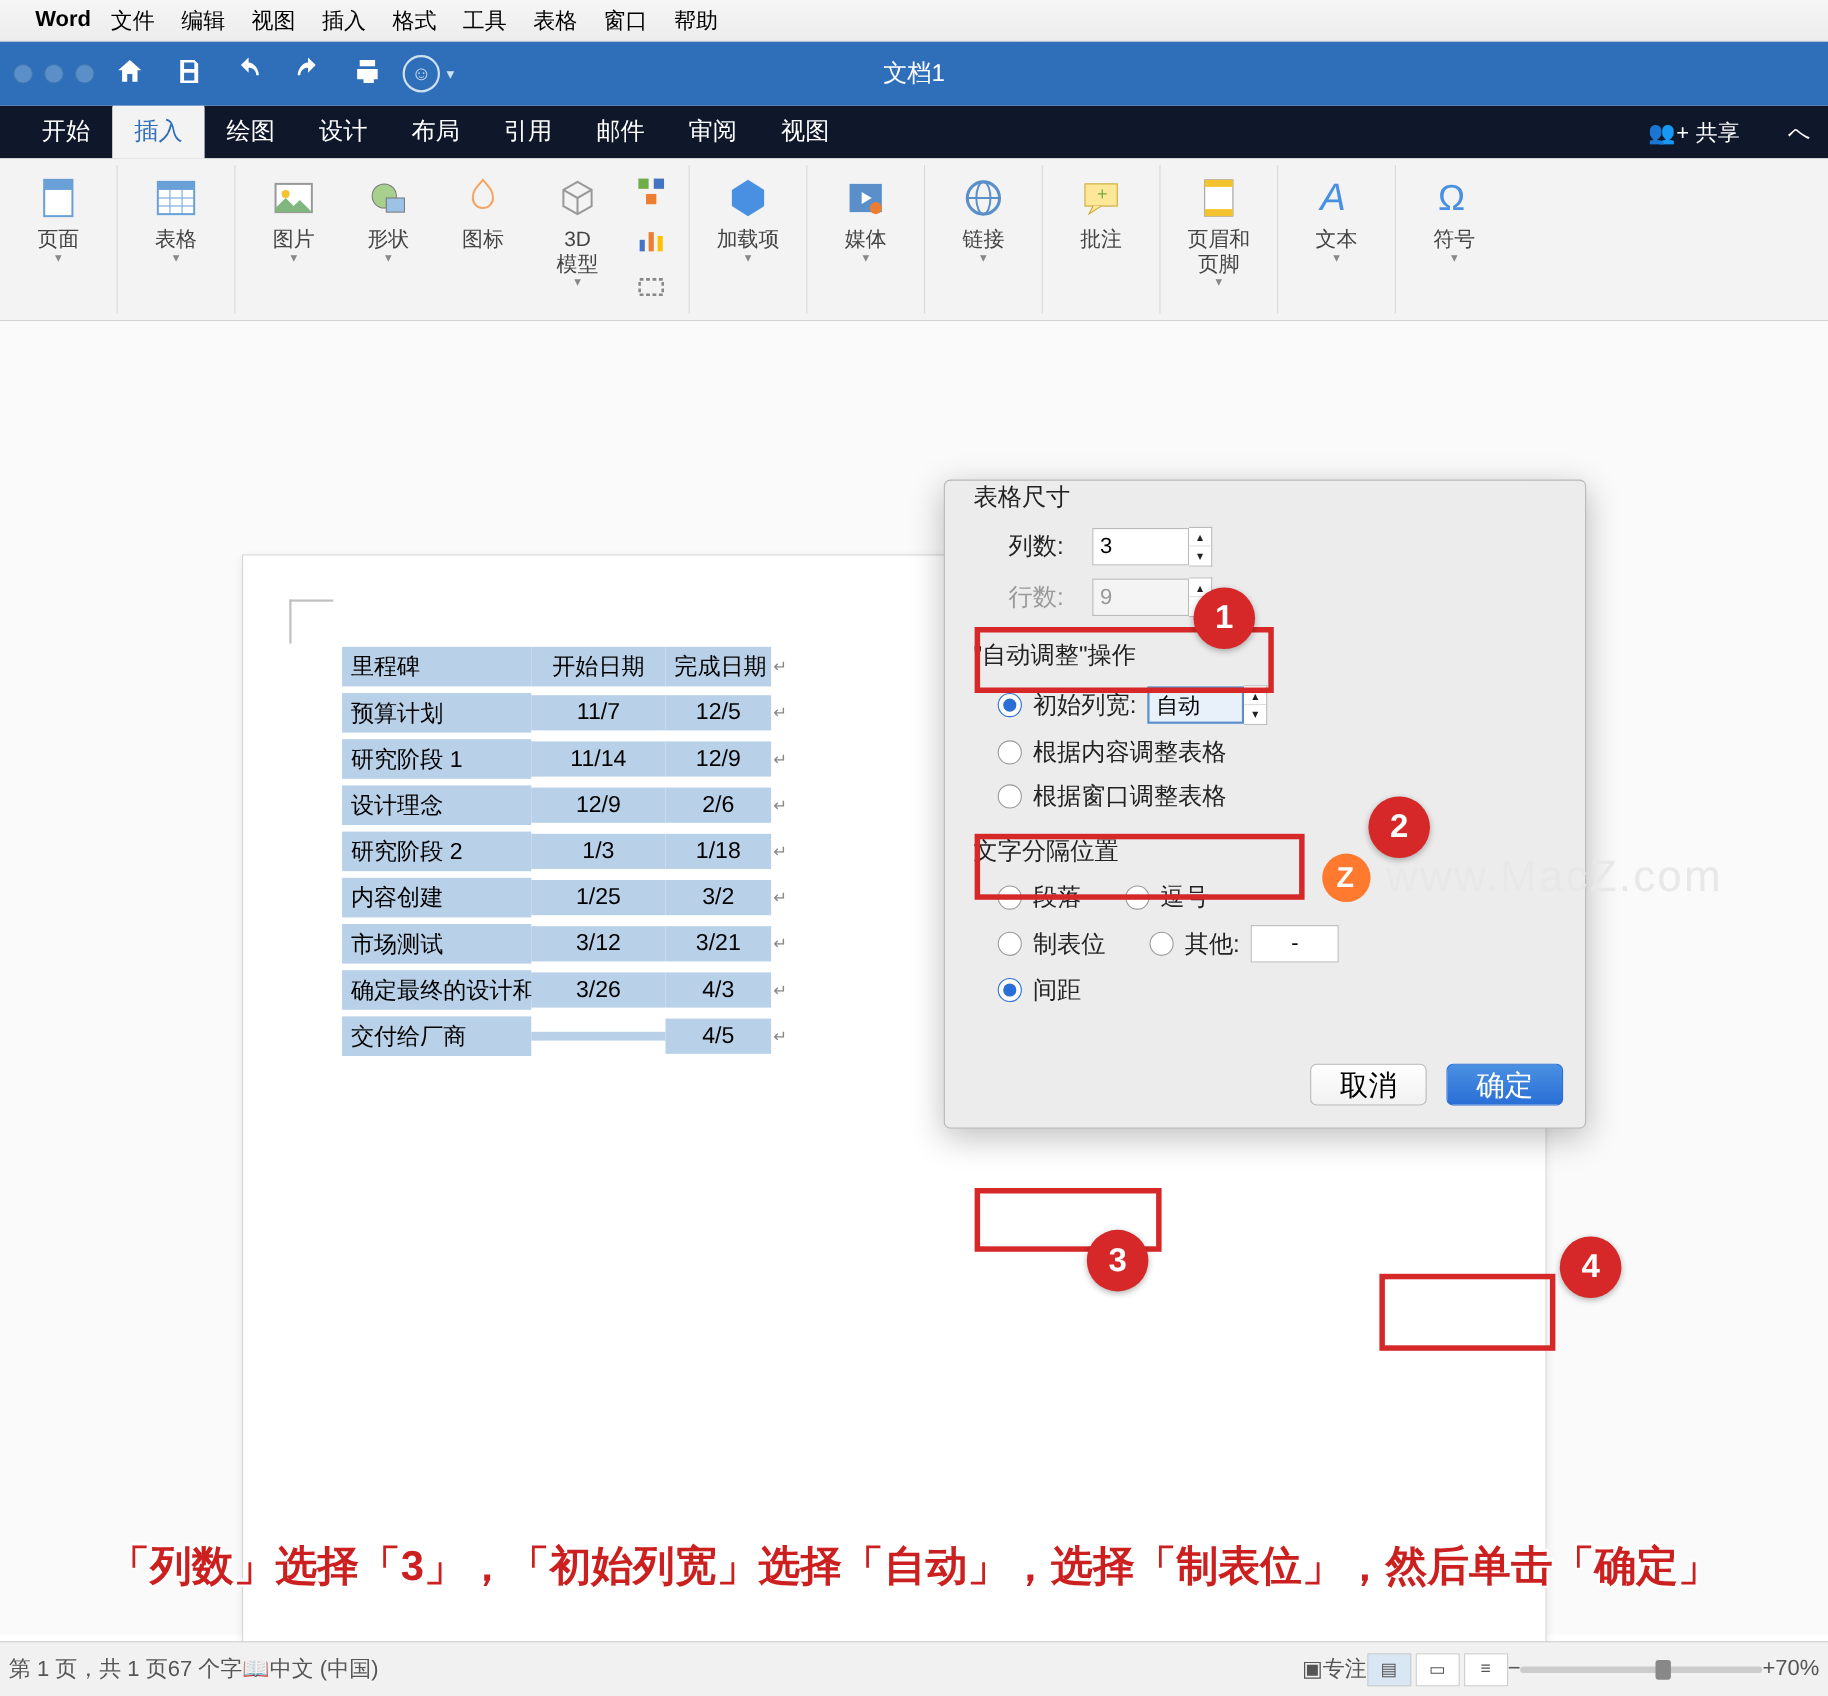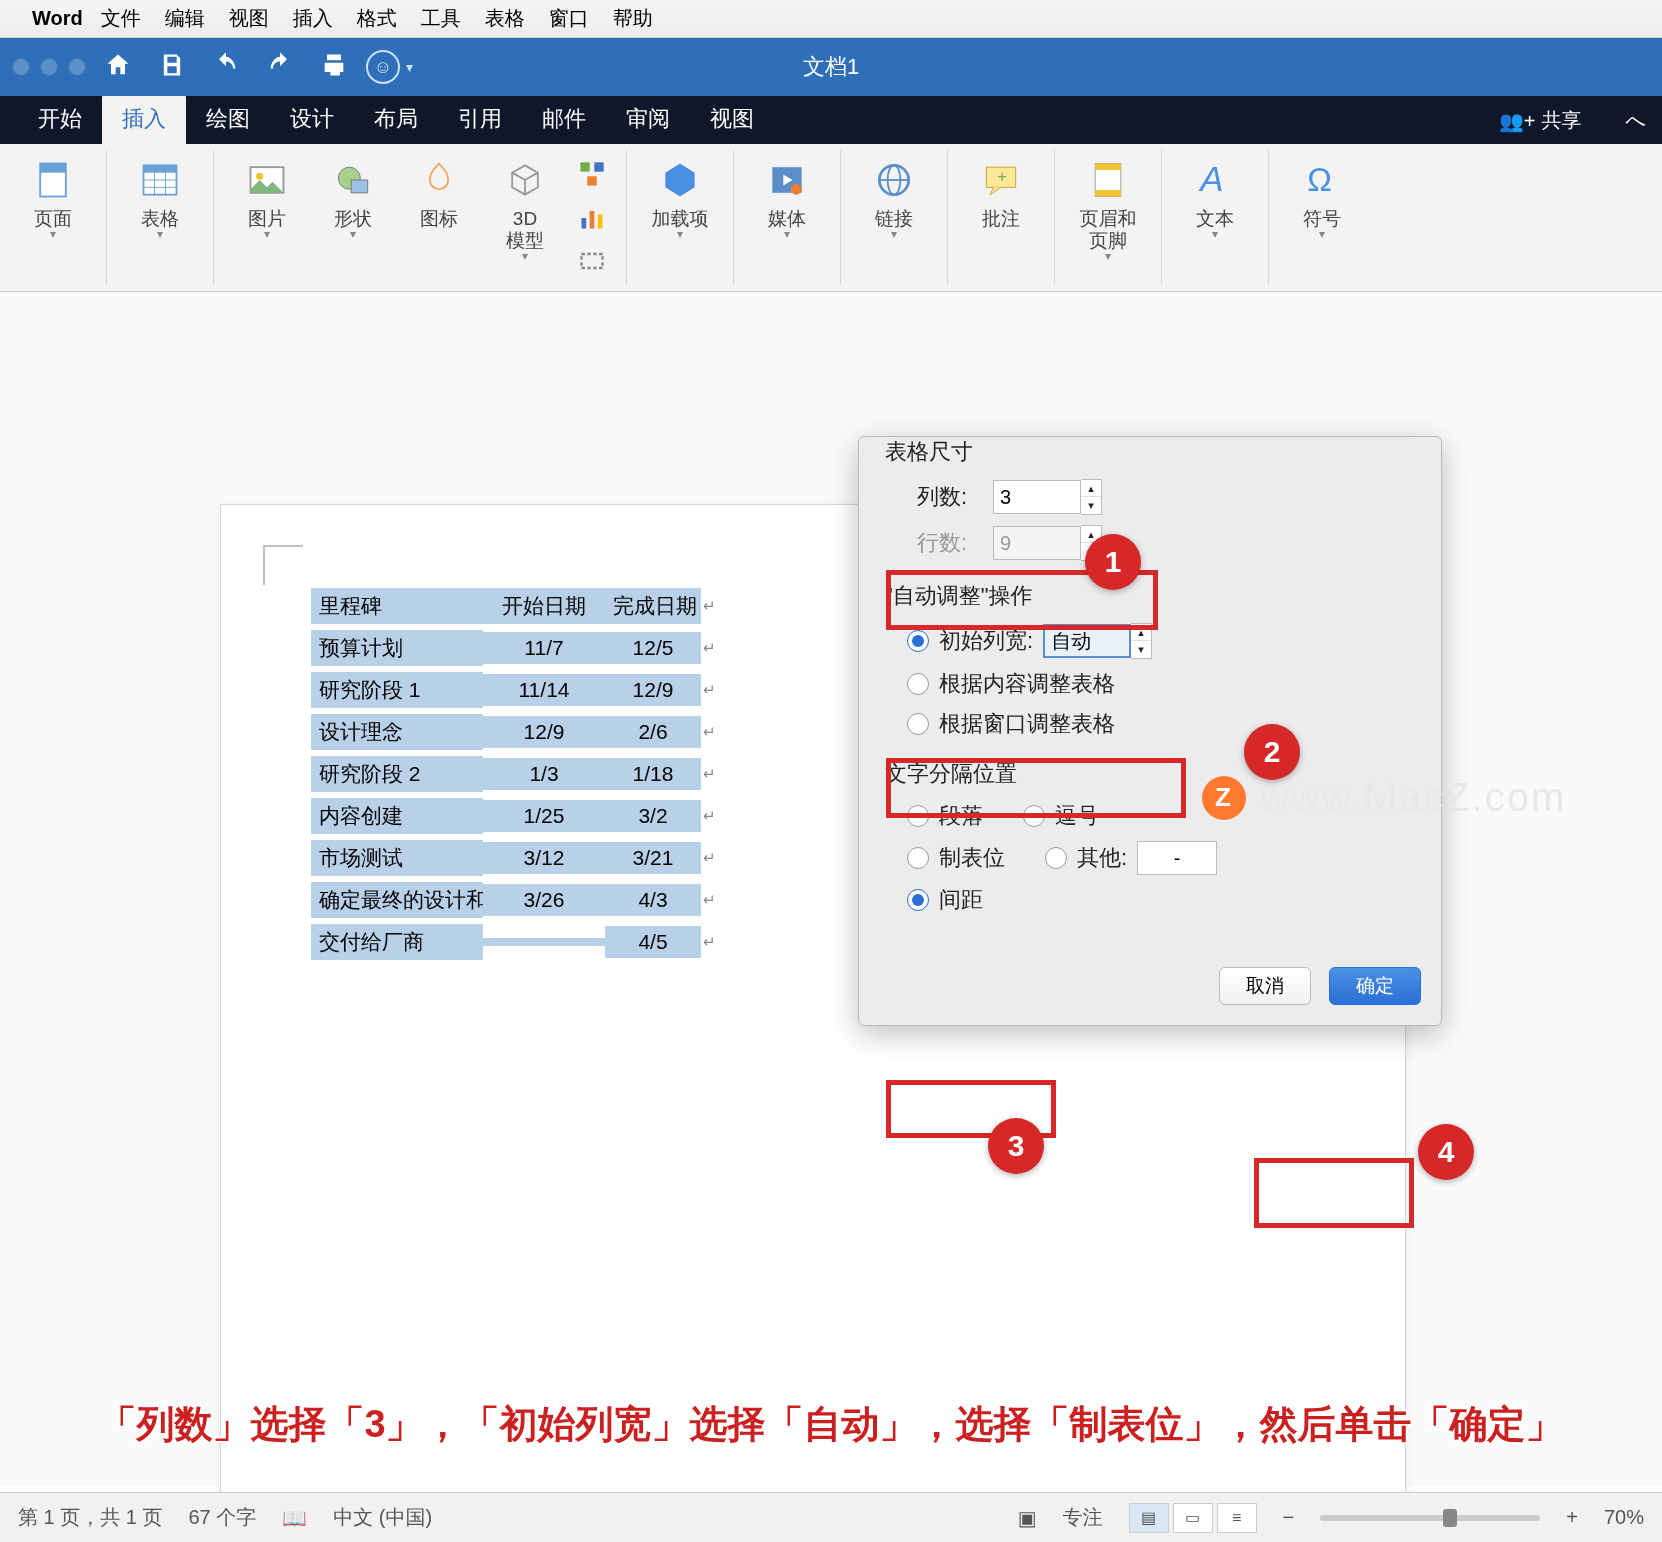--- a/index.html
+++ b/index.html
@@ -70,34 +70,34 @@
 .dialog .stepbtns span { width:20px; height:17px; font-size:11px; display:flex; align-items:center; justify-content:center; background:#fff; cursor:pointer; }
 .dialog .stepbtns span:first-child { border-bottom:1px solid #ddd; }
 .radio { width:22px; height:22px; border-radius:50%; border:1px solid #999; display:inline-flex; align-items:center; justify-content:center; background:#fff; }
 .radio.checked { border-color:#2a6fd6; }
 .radio.checked::after { content:""; width:12px; height:12px; border-radius:50%; background:#2a6fd6; }
 .rline { display:flex; align-items:center; gap:10px; padding-left:22px; margin-bottom:10px; }
 .rpair { display:flex; gap:40px; padding-left:22px; margin-bottom:10px; }
 .rpair > div { display:flex; align-items:center; gap:10px; }
 .otherinput { width:80px; height:34px; border:1px solid #bbb; background:#fff; text-align:center; font-size:20px; }
 .dlg-btns { display:flex; justify-content:flex-end; gap:18px; padding: 12px 20px 20px; }
-.dlg-btns button { height:38px; padding:0 26px; font-size:19px; border-radius:6px; border:1px solid #bbb; background:linear-gradient(#fff,#f1f1f1); cursor:pointer; }
+.dlg-btns button { height:38px; padding:0 26px; font-size:26px; border-radius:6px; border:1px solid #bbb; background:linear-gradient(#fff,#f1f1f1); cursor:pointer; }
 .dlg-btns button.ok { background:linear-gradient(#4a90e2,#2a6fd6); color:#fff; border-color:#2a6fd6; }
 
 .redbox { position:absolute; border:5px solid #d62828; pointer-events:none; }
 .redcircle { position:absolute; width:56px; height:56px; border-radius:50%; background:#d62828; color:#fff; font-size:30px; font-weight:700; display:flex; align-items:center; justify-content:center; box-shadow:0 2px 6px rgba(0,0,0,0.3); }
 
 .watermark { position:absolute; left:1202px; top:775px; color:#e8e8e8; font-size:40px; font-weight:300; letter-spacing:2px; white-space:nowrap; display:flex; align-items:center; gap:14px; z-index:50;}
 .watermark .z { width:44px; height:44px; border-radius:50%; background:#ff7a2e; color:#fff; font-weight:700; display:flex; align-items:center; justify-content:center; font-size:26px; }
 
 
 .caption { position:absolute; left:0; right:0; top:1396px; text-align:center; font-size:38px; font-weight:700; color:#cc2020; text-shadow: -2px -2px 0 #fff, 2px -2px 0 #fff, -2px 2px 0 #fff, 2px 2px 0 #fff; line-height:1.5; padding: 0 30px; }
 
 
-.statusbar { position:absolute; left:0; right:0; bottom:0; height:50px; background:#f1f1f1; border-top:1px solid #d0d0d0; display:flex; align-items:center; font-size:20px; color:#555; padding:0 18px; gap:26px; }
+.statusbar { position:absolute; left:0; right:0; bottom:0; height:50px; background:#f1f1f1; border-top:1px solid #d0d0d0; display:flex; align-items:center; font-size:20px; color:#555; padding:0 8px; }
 .statusbar .spacer { flex:1; }
 .statusbar .viewbtns { display:flex; gap:4px; }
 .statusbar .vb { width:40px; height:30px; border:1px solid #ccc; display:flex; align-items:center; justify-content:center; font-size:16px; background:#fff; }
 .statusbar .vb.active { background:#d9e6f3; }
 .statusbar .zoom-slider { width:220px; height:6px; background:#ccc; position:relative; border-radius:3px; }
 .statusbar .zoom-slider .thumb { position:absolute; left:56%; top:-6px; width:14px; height:18px; background:#888; border-radius:3px; }
 </style>
 </head>
 <body>
 

